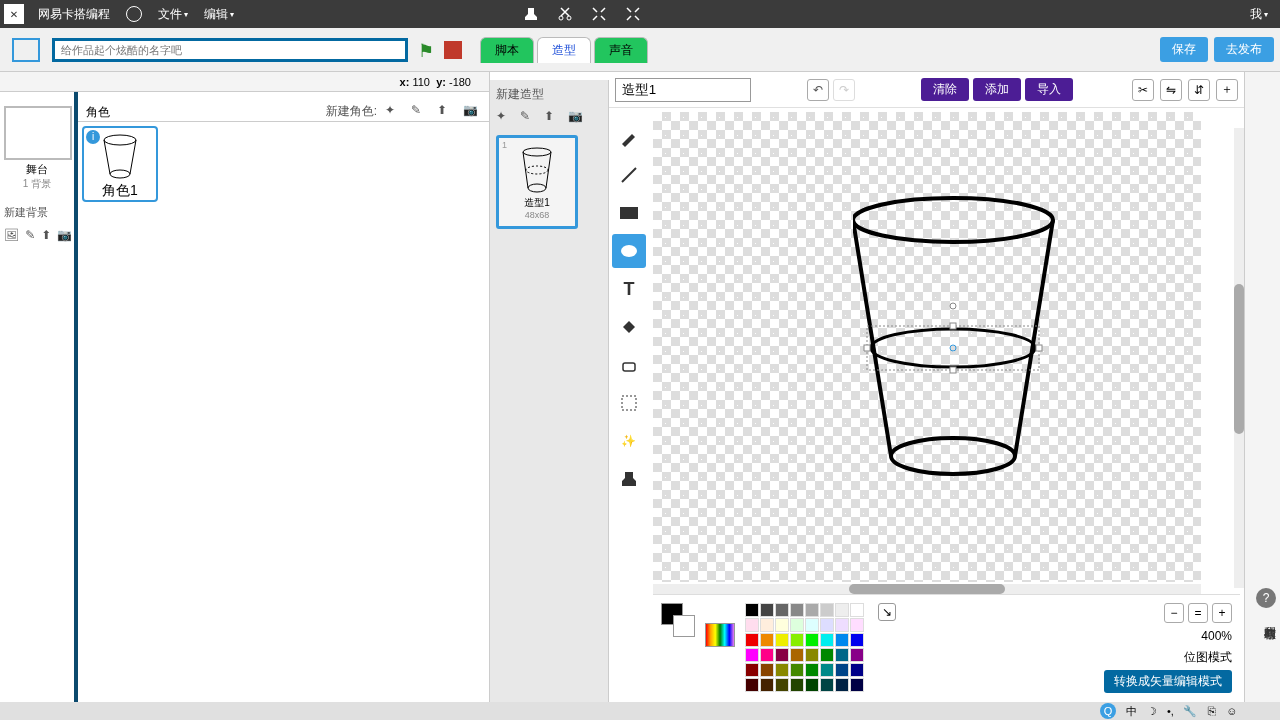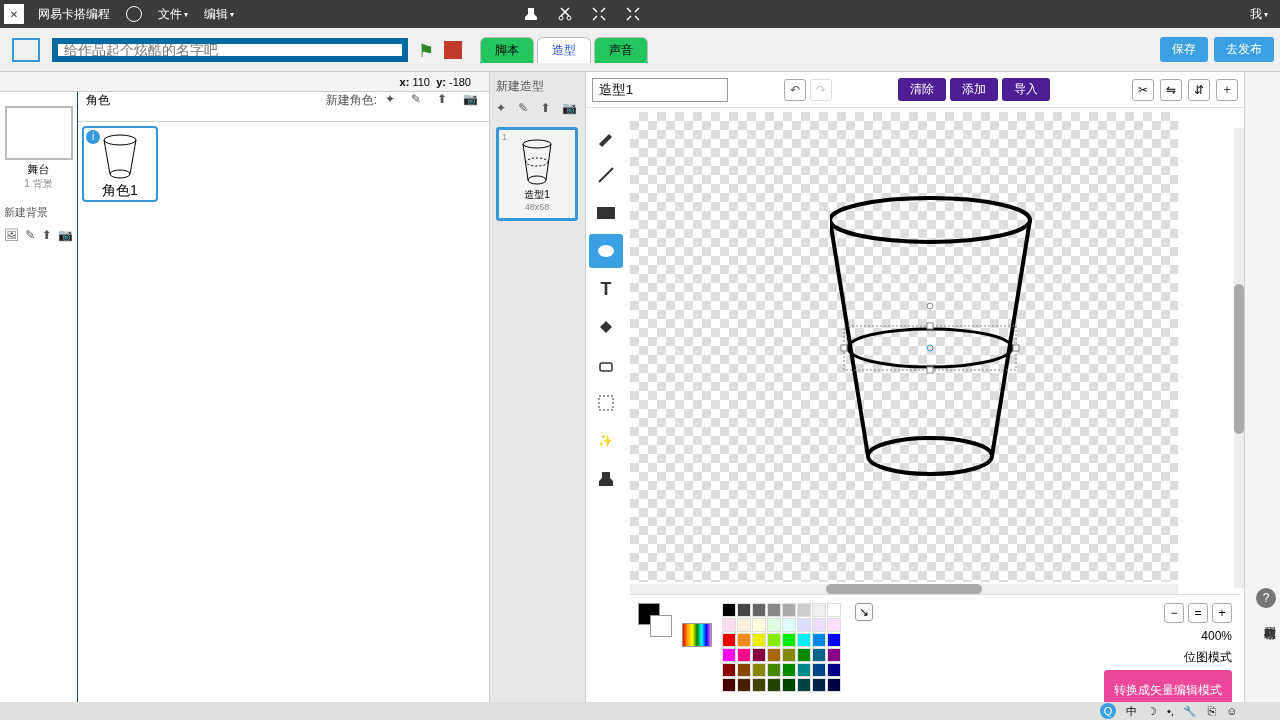--- a/index.html
+++ b/index.html
@@ -7,42 +7,42 @@
 .top-menu { background: #3b3b3b; color: #fff; height: 28px; display: flex; align-items: center; padding: 0 4px; }
 .logo { width: 20px; height: 20px; background: #fff; margin-right: 6px; display: flex; align-items: center; justify-content: center; color: #333; font-size: 10px; }
 .menu-item { padding: 0 8px; cursor: pointer; display: flex; align-items: center; font-family: Liberation Serif, serif; }
 .menu-item .tri { margin-left: 2px; font-size: 8px; }
 .globe { width: 16px; height: 16px; border: 1.5px solid #fff; border-radius: 50%; margin: 0 8px; position: relative; }
 .center-icons { margin-left: 280px; display: flex; gap: 16px; }
 .ci { width: 18px; height: 18px; display: flex; align-items: center; justify-content: center; }
 .me-menu { margin-left: auto; display: flex; align-items: center; }
 .toolbar2 { height: 44px; background: #f0f0f0; display: flex; align-items: center; padding: 0 6px; border-bottom: 1px solid #ccc; }
 .view-icon { width: 28px; height: 24px; border: 2px solid #3498db; margin: 0 6px; }
-.title-input { flex: 0 0 356px; height: 24px; border: 6px solid #0369a1; padding: 0 6px; font-size: 14px; color: #999; margin-left: 6px; }
+.title-input { flex: 0 0 356px; height: 24px; border: 3px solid #0369a1; padding: 0 6px; font-size: 11px; color: #999; margin-left: 6px; }
 .flag { width: 20px; height: 20px; margin-left: 10px; color: #2a8a2a; font-size: 18px; }
 .stop { width: 18px; height: 18px; background: #c0392b; margin-left: 6px; }
 .tabs { display: flex; margin-left: 18px; }
 .tab { padding: 4px 14px; border-top: 1px solid #bbb; border-left: 1px solid #bbb; border-right: 1px solid #bbb; border-radius: 6px 6px 0 0; margin-right: 3px; background: #22c55e; cursor: pointer; }
 .tab.active { background: #fff; color: #1d4ed8; }
 .right-buttons { margin-left: auto; display: flex; gap: 6px; }
 .btn-blue { background: #3b9fe3; color: #fff; border: none; border-radius: 3px; padding: 4px 12px; cursor: pointer; font-size: 12px; }
 .main { display: flex; height: 648px; }
 .left-col { width: 490px; display: flex; flex-direction: column; border-right: 1px solid #ccc; }
 .stage { height: 362px; border-bottom: 1px solid #ccc; position: relative; background: #fff; }
 .version { position: absolute; left: 4px; top: 0; font-size: 10px; color: #aaa; }
 .stage-coords { height: 20px; background: #f4f4f4; border-bottom: 1px solid #ccc; display: flex; justify-content: flex-end; align-items: center; padding-right: 18px; font-size: 11px; }
 .bottom-panel { flex: 1; display: flex; }
-.stage-thumb { width: 78px; border-right: 1px solid #0c4a6e; padding: 4px; }
+.stage-thumb { width: 78px; border-right: 4px solid #0c4a6e; padding: 4px; }
 .stage-box { width: 68px; height: 54px; border: 2px solid #bbb; margin: 10px auto 2px; background: #fff; }
 .sprite-area { flex: 1; display: flex; flex-direction: column; }
-.sprite-header { height: 30px; display: flex; align-items: flex-start; padding: 0 8px; border-bottom: 1px solid #ccc; }
+.sprite-header { height: 30px; display: flex; align-items: flex-end; padding: 0 8px; border-bottom: 1px solid #ccc; }
 .sprite-list { flex: 1; padding: 4px; }
 .sprite-item { width: 76px; height: 76px; border: 2px solid #3498db; border-radius: 4px; display: inline-block; position: relative; text-align: center; background: #fff; }
 .sprite-item .info { position: absolute; left: 2px; top: 2px; width: 14px; height: 14px; background: #3498db; color: #fff; border-radius: 50%; font-size: 10px; line-height: 14px; }
-.costume-col { width: 96px; background: #e8e8e8; padding: 6px; border-right: 1px solid #ccc; }
+.costume-col { width: 119px; background: #e8e8e8; padding: 6px; border-right: 1px solid #ccc; margin-top: 8px; }
 .new-costume-label { font-size: 12px; color: #555; margin-bottom: 6px; }
 .costume-icons { display: flex; gap: 6px; margin-bottom: 8px; }
 .ci2 { width: 18px; height: 18px; color: #555; }
 .costume-thumb { width: 82px; height: 94px; border: 3px solid #3498db; border-radius: 3px; background: #f4f4f4; text-align: center; position: relative; padding-top: 4px; }
 .costume-thumb .num { position: absolute; left: 3px; top: 2px; font-size: 9px; color: #999; }
 .editor-col { flex: 1; display: flex; flex-direction: column; background: #fff; position: relative; }
 .editor-top { height: 36px; display: flex; align-items: center; padding: 0 6px; gap: 6px; border-bottom: 1px solid #e0e0e0; }
 .costume-name { width: 136px; height: 24px; border: 1px solid #999; padding: 0 6px; background: #fff; }
 .undo-redo { display: flex; gap: 4px; margin-left: 50px; }
 .ur { width: 22px; height: 22px; border: 1px solid #aaa; border-radius: 3px; display: flex; align-items: center; justify-content: center; color: #555; }
@@ -73,21 +73,21 @@
 .bg { position: absolute; width: 22px; height: 22px; background: #fff; border: 1px solid #999; left: 12px; top: 12px; }
 .palette-wrap { display: flex; flex-direction: column; }
 .palette { display: grid; grid-template-columns: repeat(8, 14px); grid-auto-rows: 14px; gap: 1px; }
 .pc { width: 14px; height: 14px; border: 1px solid #ddd; }
 .spectrum { width: 30px; height: 24px; background: linear-gradient(90deg,red,orange,yellow,green,cyan,blue,violet); border: 1px solid #999; margin-top: 20px; }
 .eyedrop { width: 18px; height: 18px; border: 1px solid #999; border-radius: 3px; display: flex; align-items: center; justify-content: center; margin-left: 4px; }
 .zoom-ctrl { margin-left: auto; text-align: right; }
 .zoom-row { display: flex; gap: 4px; align-items: center; justify-content: flex-end; }
 .zb { width: 20px; height: 20px; border: 1px solid #aaa; border-radius: 3px; display: flex; align-items: center; justify-content: center; }
 .mode-label { margin-top: 6px; text-align: right; }
-.mode-btn { background: #ec4899; color: #fff; border: none; border-radius: 3px; padding: 12px 10px; font-size: 12px; }
+.mode-btn { background: #0369a1; color: #fff; border: none; border-radius: 3px; padding: 3px 10px; font-size: 12px; }
 svg { display: block; }
 .task-hint { position: absolute; bottom: 0; left: 0; right: 0; height: 18px; background: #e0e0e0; display: flex; align-items: center; gap: 10px; padding-left: 1100px; font-size: 11px; }
 .new-sprite-icons { margin-left: auto; display: flex; gap: 8px; color: #555; }
 .small-draw { margin-top: 8px; }
 </style>
 </head>
 <body>
 
 <div class="top-menu">
   <div class="logo">✕</div>

